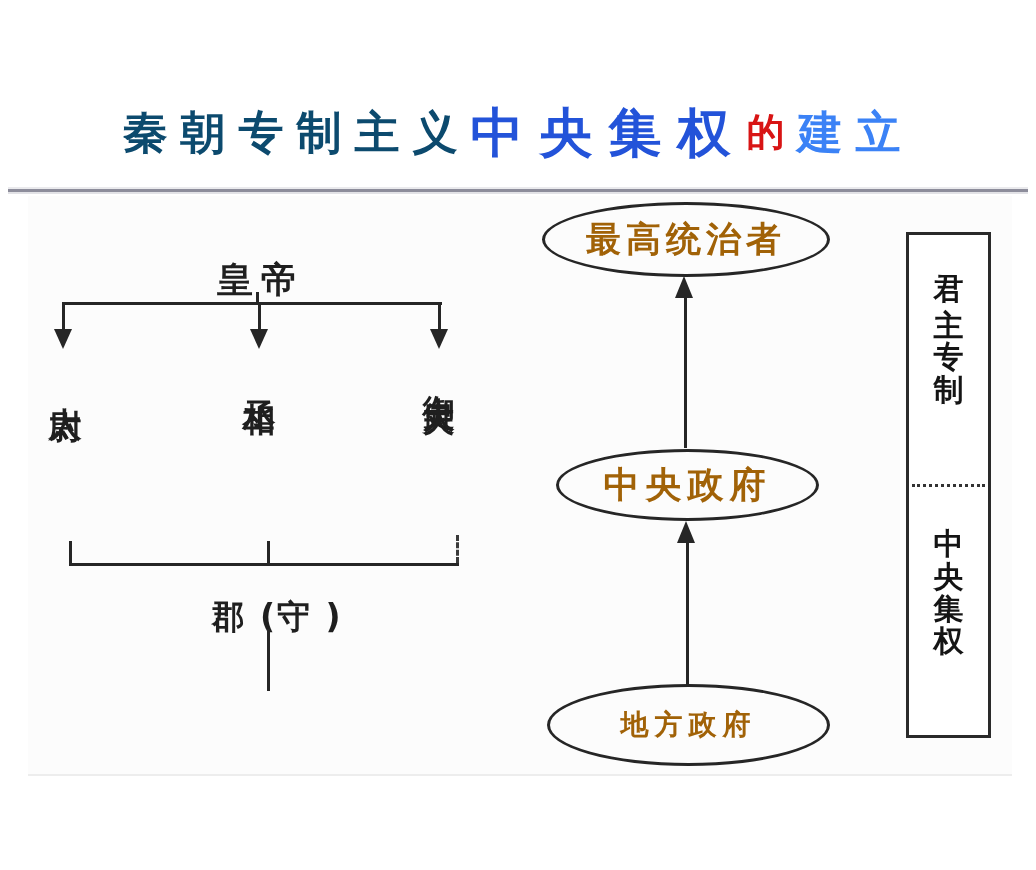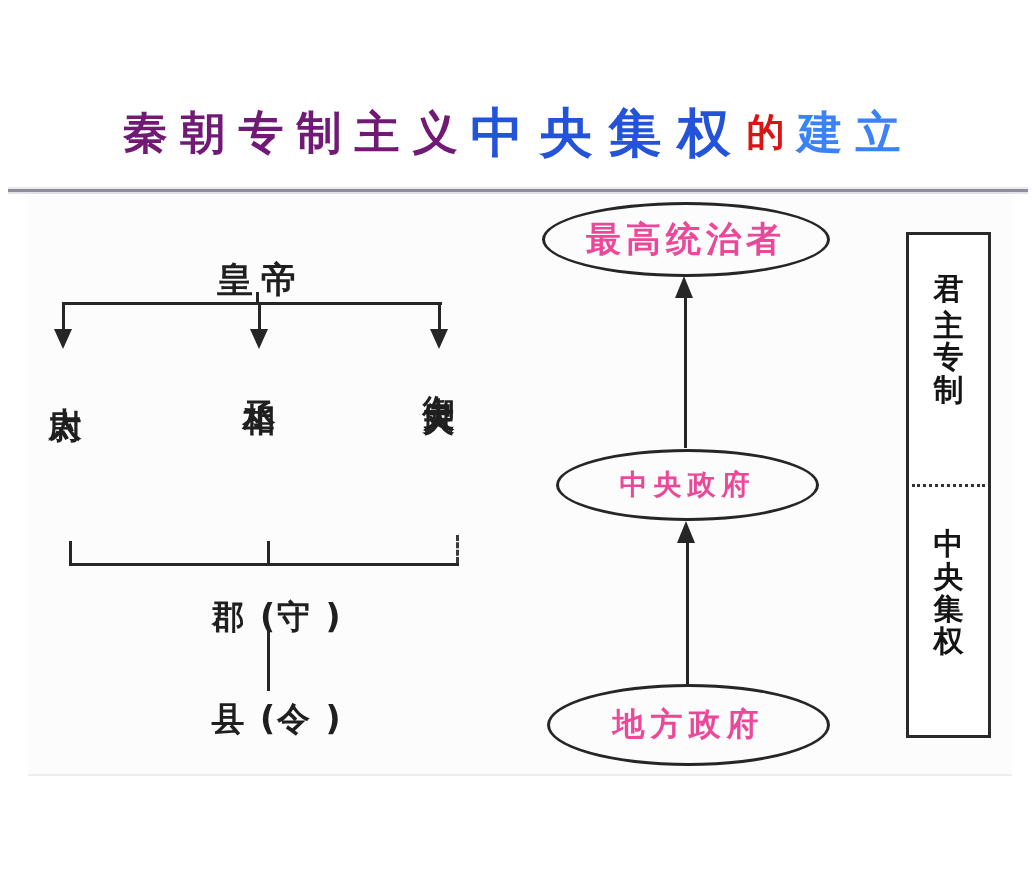--- a/index.html
+++ b/index.html
@@ -8,21 +8,21 @@
     font-family:"DejaVu Sans", sans-serif; overflow:hidden; color:#1f1f1f;
   }
 
   
   .title {
     position:absolute; left:0; top:96px; width:1036px; height:72px;
     display:flex; align-items:center; justify-content:center;
     font-weight:bold; white-space:nowrap;
   }
   .title span { letter-spacing:13px; line-height:1; }
-  .t-red1 { color:#701a75; font-size:45px; }
+  .t-red1 { color:#0c4a6e; font-size:45px; }
   .t-blue { color:#2353d9; font-size:53px; letter-spacing:16px !important; }
   .t-red2 { color:#d81414; font-size:38px; }
   .t-red3 { color:#3b82f6; font-size:45px; }
 
   .divider {
     position:absolute; left:8px; top:189px; width:1020px; height:3px;
     background:#8d8d9b; box-shadow:0 2px 0 rgba(141,141,155,0.25), 0 -2px 0 rgba(141,141,155,0.18);
   }
   .scan-area {
     position:absolute; left:28px; top:196px; width:984px; height:578px;
@@ -63,25 +63,25 @@
     position:absolute; left:167px; width:220px; text-align:center;
     font-size:33px; font-weight:bold; letter-spacing:2px;
   }
   .jun  { top:587px;margin-top:8px; }
   .xian { top:697px; }
 
   
   .ellipse {
     position:absolute; box-sizing:border-box; border:3px solid #262626; border-radius:50%;
     display:flex; align-items:center; justify-content:center;
-    font-weight:bold; color:#ec4899; background:transparent;
+    font-weight:bold; color:#a16207; background:transparent;
   }
   .e1 { left:542px; top:202px; width:288px; height:75px; font-size:35px; letter-spacing:5px; }
-  .e2 { left:556px; top:449px; width:263px; height:72px; font-size:28px; letter-spacing:6px; }
-  .e3 { left:547px; top:684px; width:283px; height:82px; font-size:32px; letter-spacing:6px; }
+  .e2 { left:556px; top:449px; width:263px; height:72px; font-size:36px; letter-spacing:6px; }
+  .e3 { left:547px; top:684px; width:283px; height:82px; font-size:28px; letter-spacing:6px; }
 
   
   .side-box {
     position:absolute; left:906px; top:232px; width:85px; height:506px;
     box-sizing:border-box; border:3px solid #2a2a2a; background:#ffffff;
   }
   .side-seg {
     position:absolute; left:0; right:0; display:flex; justify-content:center;
   }
   .side-seg-top { top:0; height:250px; }
@@ -126,21 +126,20 @@
   <div class="vlabel cheng">丞相</div>
   <div class="vlabel yushi">御史大夫</div>
 
   <div class="vline" style="left:69px;  top:541px; height:22px;"></div>
   <div class="vline" style="left:267px; top:541px; height:22px;"></div>
   <div class="tick-dashed"></div>
   <div class="hline" style="left:69px; top:563px; width:390px;"></div>
 
   <div class="hlabel jun">郡 (守 )</div>
   <div class="vline" style="left:267px; top:629px; height:62px;"></div>
-  <div class="hlabel xian">县 (令 )</div>
 
   <div class="ellipse e1">
     <span>最高统治者</span>
   </div>
 
   <div class="arrow-up" style="left:675px; top:276px;"></div>
   <div class="vline" style="left:684px; top:297px; height:151px;"></div>
 
   <div class="ellipse e2">
     <span>中央政府</span>

